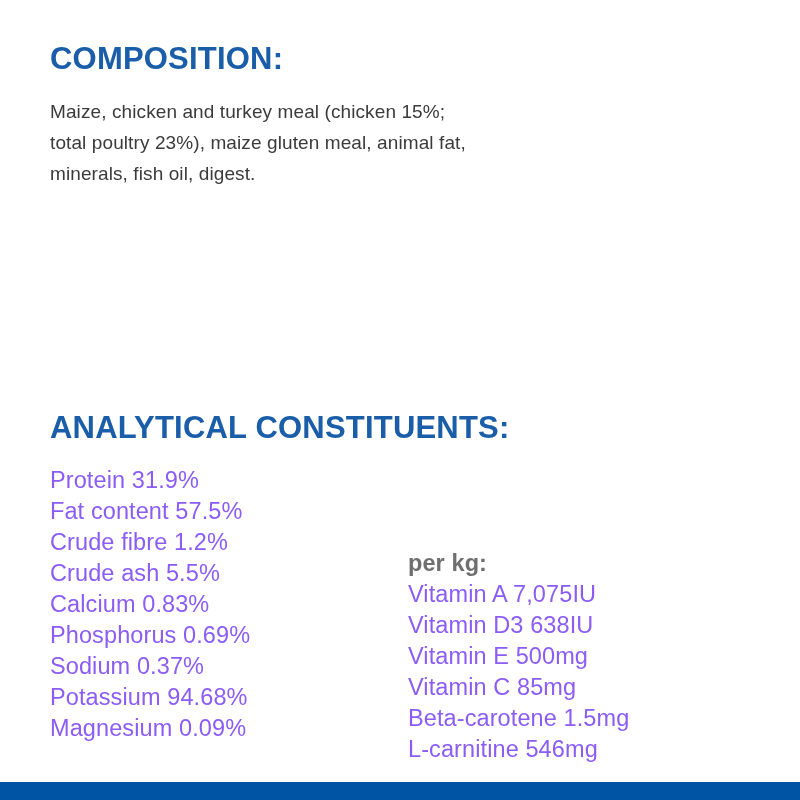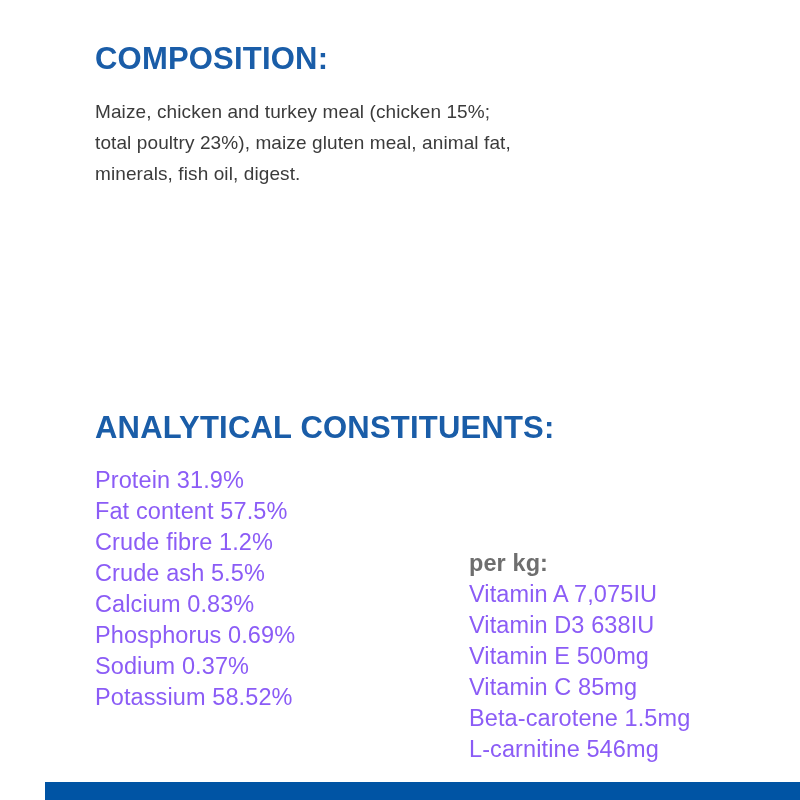--- a/index.html
+++ b/index.html
@@ -14,21 +14,20 @@
     -webkit-font-smoothing: antialiased;
     overflow: hidden;
   }
 
   .label-panel {
     position: relative;
     width: 712px;
     height: 800px;
     background: #ffffff;
     box-sizing: border-box;
-    margin-left: 45px;
   }
 
   
   .section-heading {
     position: absolute;
     left: 50px;
     color: #1a5da8;
     font-weight: bold;
     font-size: 31px;
     letter-spacing: 0.2px;
@@ -67,21 +66,21 @@
   .const-column {
     position: absolute;
     pointer-events: auto;
   }
   #constituents-left-column {
     left: 50px;
     top: 465px;
     width: 340px;
   }
   #constituents-right-column {
-    left: 424px;
+    left: 408px;
     top: 548px;
     width: 340px;
   }
   .const-row {
     display: block;
     color: #8b5cf6;
     font-size: 23.5px;
     line-height: 31px;
     letter-spacing: 0.1px;
     white-space: nowrap;
@@ -124,21 +123,22 @@
   <div class="constituents-area">
 
     <div class="const-column" id="constituents-left-column">
       <span class="const-row">Protein 31.9%</span>
       <span class="const-row">Fat content 57.5%</span>
       <span class="const-row">Crude fibre 1.2%</span>
       <span class="const-row">Crude ash 5.5%</span>
       <span class="const-row">Calcium 0.83%</span>
       <span class="const-row">Phosphorus 0.69%</span>
       <span class="const-row">Sodium 0.37%</span>
-      <span class="const-row">Potassium 58.52%</span>
+      <span class="const-row">Potassium 94.68%</span>
+      <span class="const-row">Magnesium 0.09%</span>
     </div>
 
     <div class="const-column" id="constituents-right-column">
       <span class="per-kg-label">per kg:</span>
       <span class="const-row">Vitamin A 7,075IU</span>
       <span class="const-row">Vitamin D3 638IU</span>
       <span class="const-row">Vitamin E 500mg</span>
       <span class="const-row">Vitamin C 85mg</span>
       <span class="const-row">Beta-carotene 1.5mg</span>
       <span class="const-row">L-carnitine 546mg</span>

